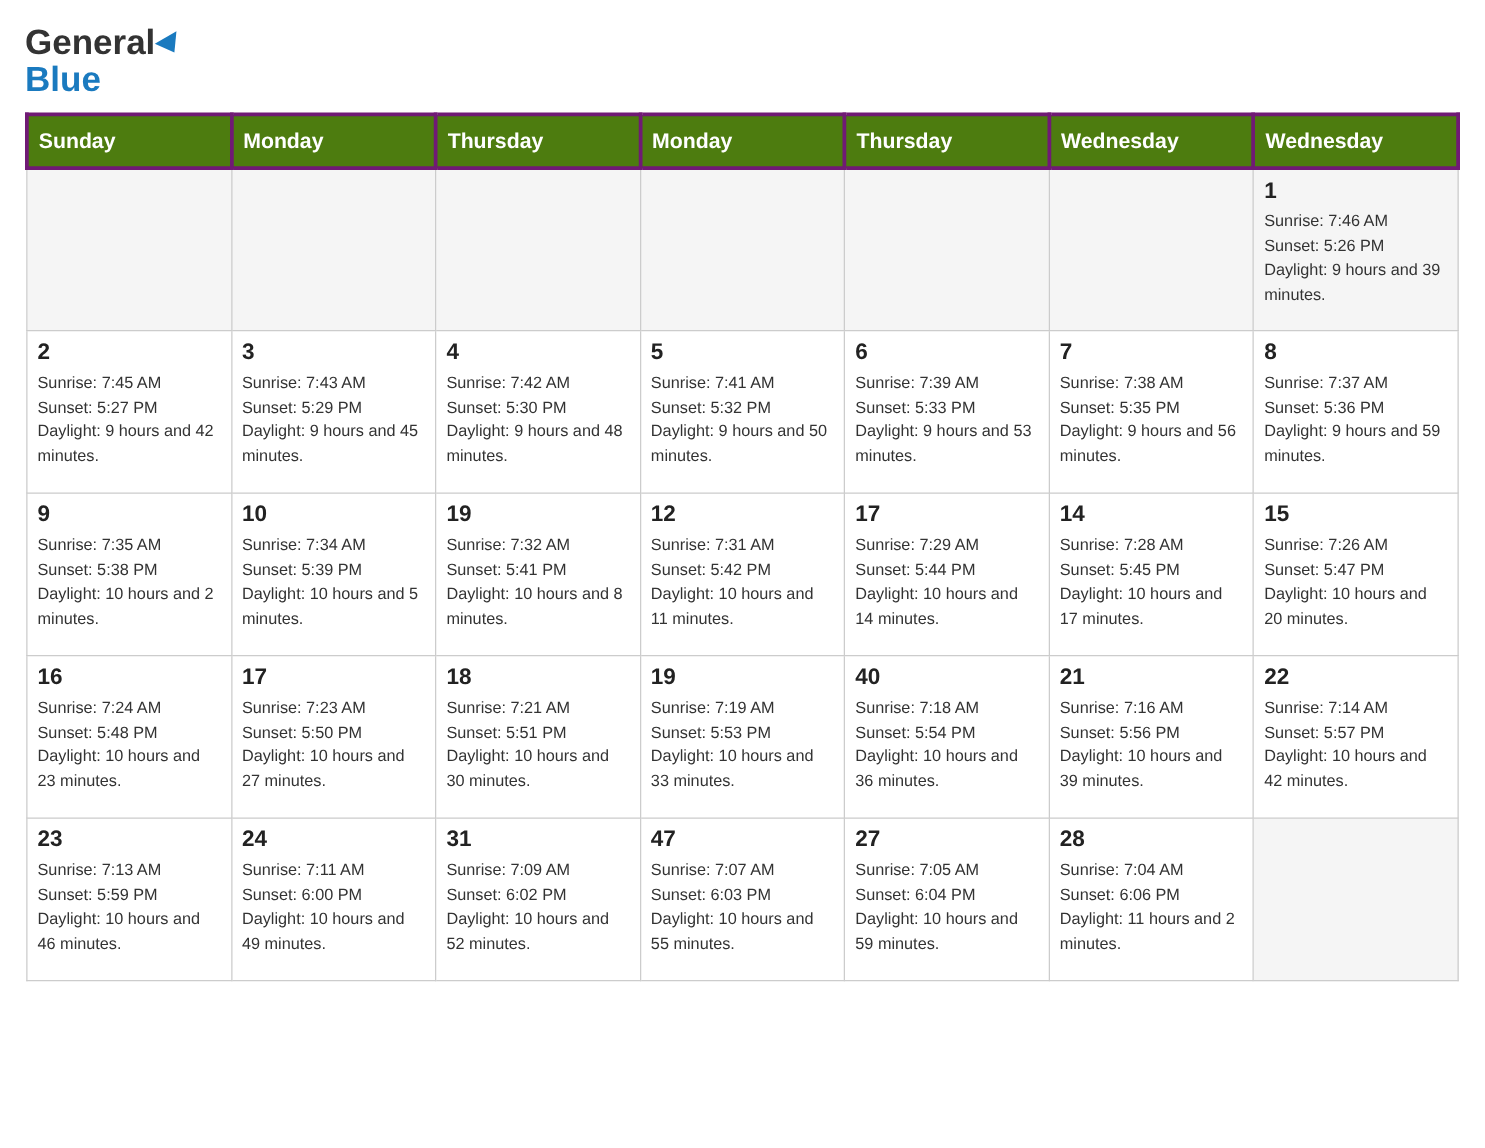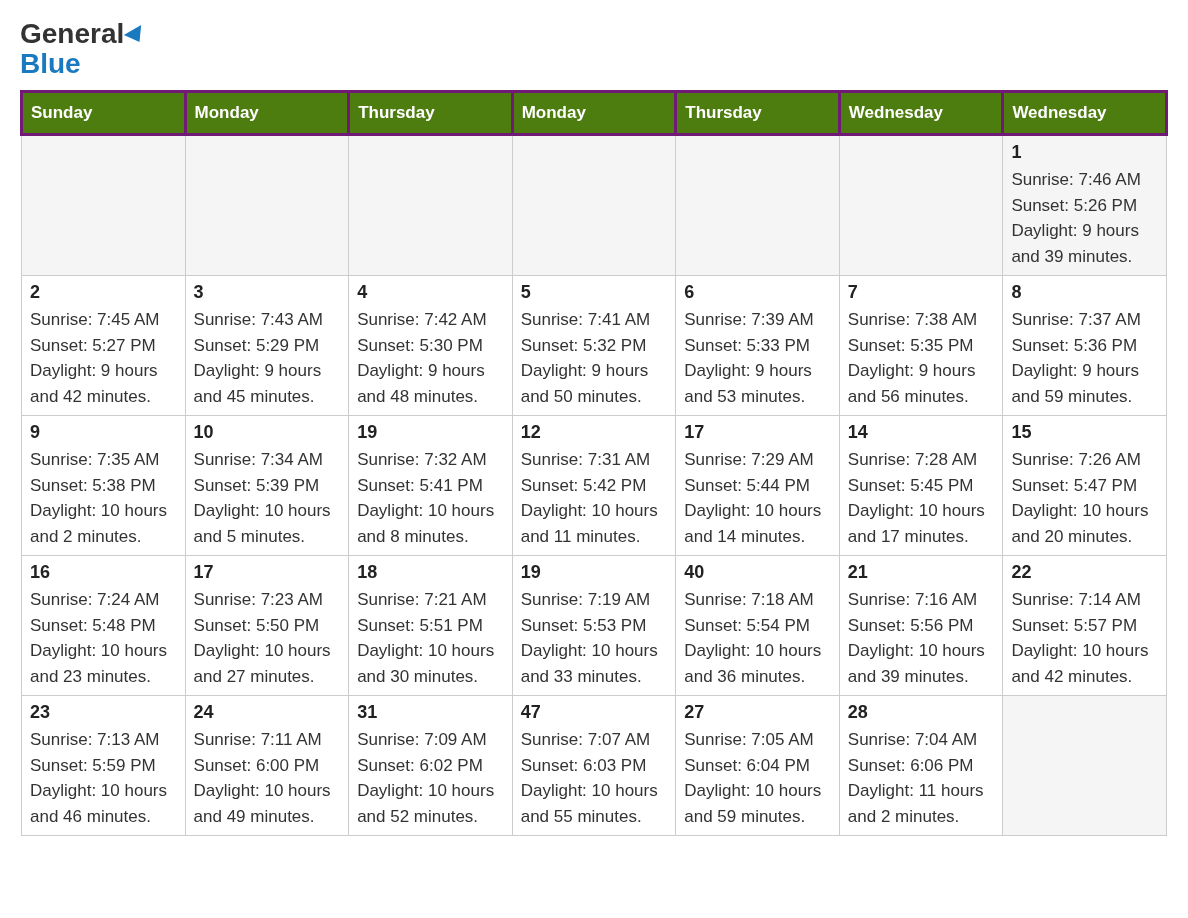--- a/index.html
+++ b/index.html
@@ -83,21 +83,21 @@
       background-color: #f5f5f5;
     }
     .day-number {
       font-size: 18px;
       font-weight: bold;
       color: #222;
       display: block;
       margin-bottom: 4px;
     }
     .day-info {
-      font-size: 17px;
+      font-size: 13px;
       color: #333;
       line-height: 1.5;
     }
     .empty-cell {
       background-color: #f5f5f5;
     }
     tbody tr td {
       background-color: #fff;
     }
     tbody tr:first-child td {

